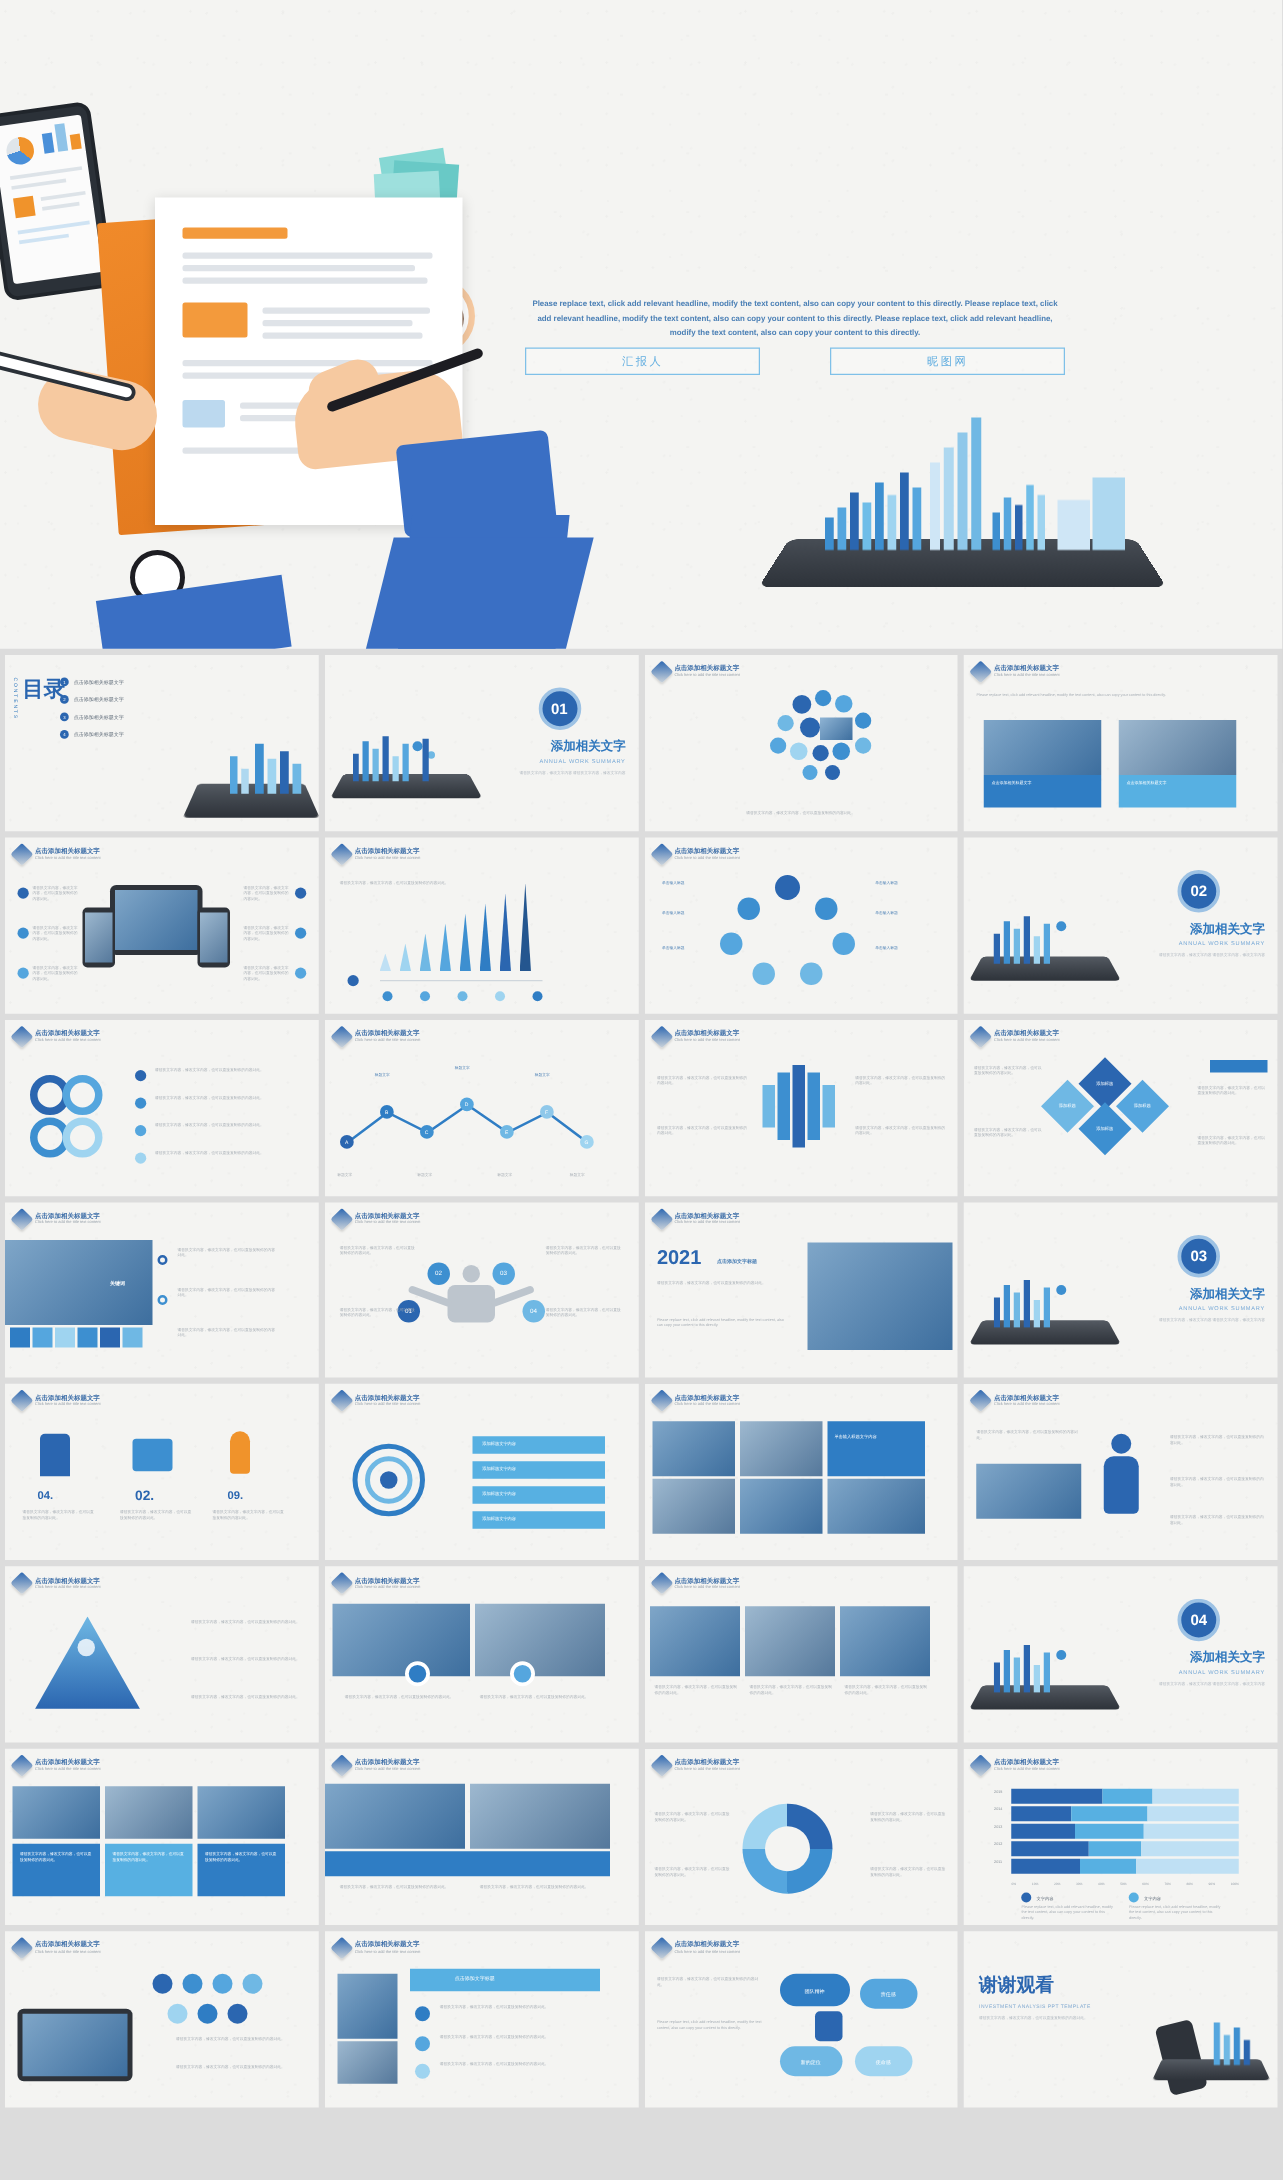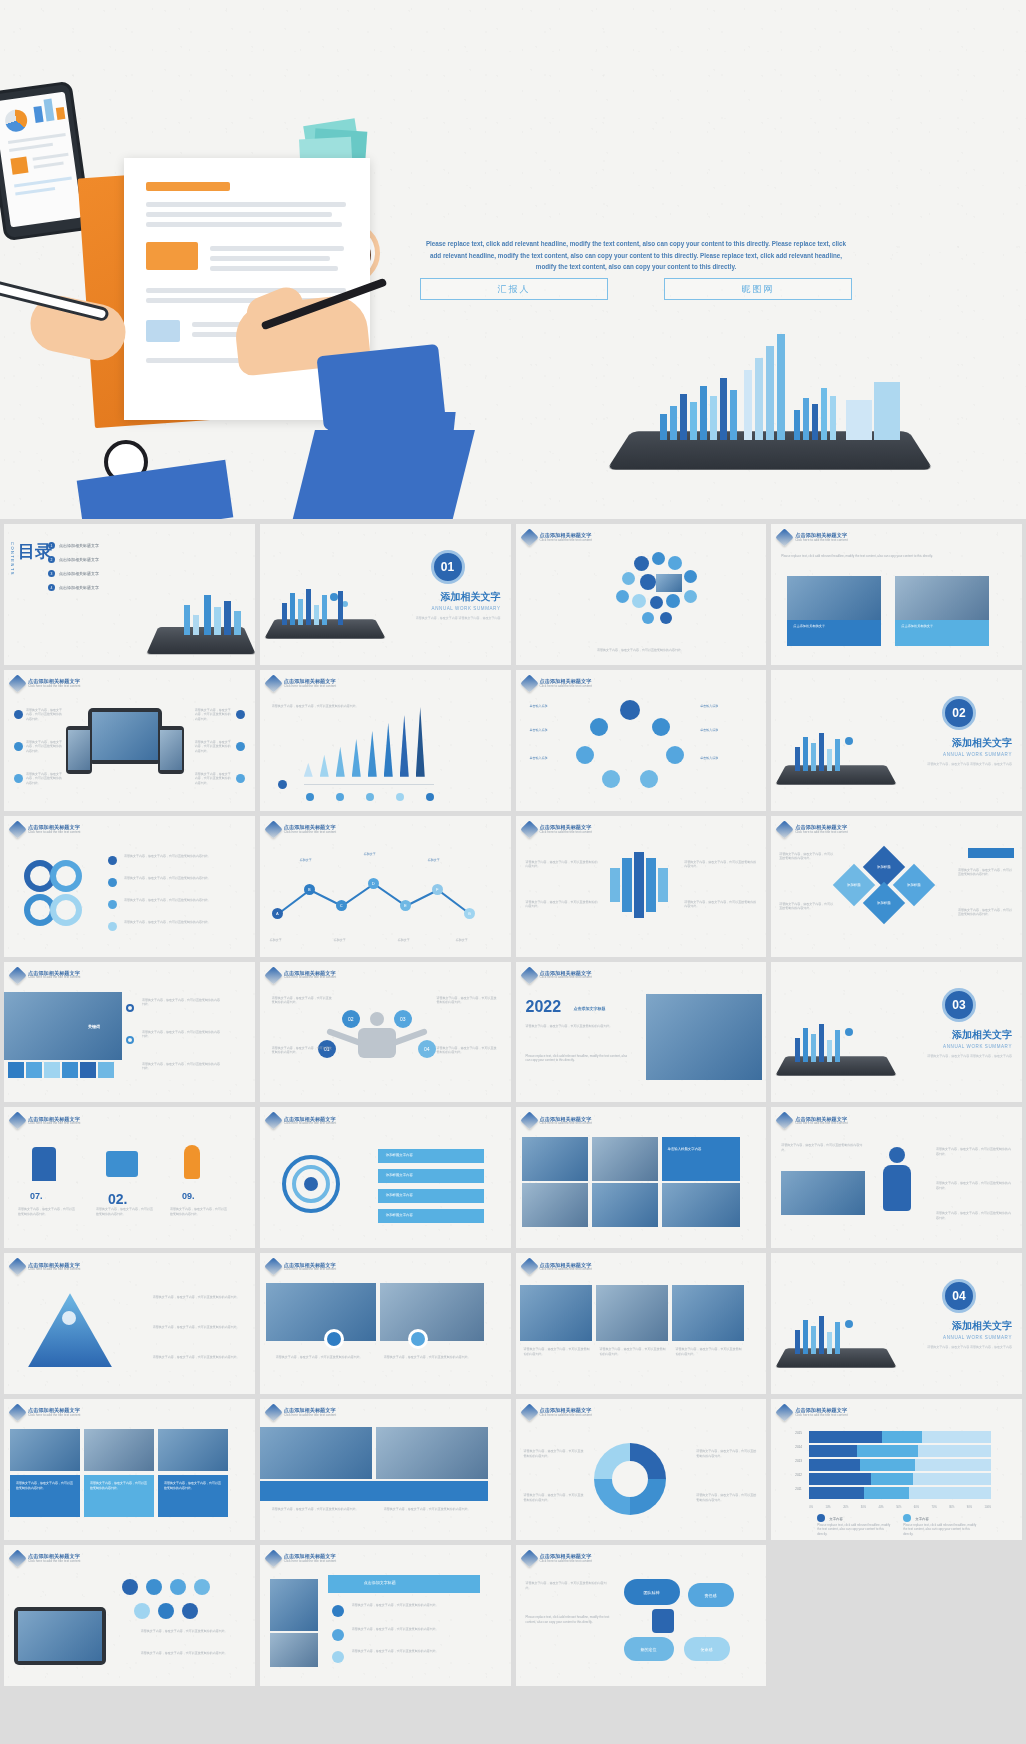--- a/index.html
+++ b/index.html
@@ -555,21 +555,21 @@
     </div>
 
     <div class="slide paper">
       <div class="sh">
         <span class="dia"></span>
         <span>
           <div class="sh-t">点击添加相关标题文字</div>
           <div class="sh-s">Click here to add the title text content</div>
         </span>
       </div>
-      <div style="position:absolute;left:10px;top:36px;font-size:16px;color:#2b66b0;font-weight:bold;">2022</div>
+      <div style="position:absolute;left:10px;top:36px;font-size:16px;color:#2b66b0;font-weight:bold;">2021</div>
       <div class="ttl-sm" style="position:absolute;left:58px;top:44px;">点击添加文字标题</div>
       <div class="body-txt" style="left:10px;top:62px;width:104px;">请替换文字内容，修改文字内容，也可以直接复制你的内容到此。</div>
       <div class="body-txt" style="left:10px;top:92px;width:104px;">Please replace text, click add relevant headline, modify the text content, also can copy your content to this directly.</div>
       <div class="photo" style="right:4px;top:32px;width:116px;height:86px;"></div>
     </div>
 
     <div class="slide paper">
       <div class="rectb" style="left:10px;bottom:22px;width:110px;height:30px;background:linear-gradient(180deg,#555b63,#2e333a);border-radius:4px;transform:perspective(120px) rotateX(50deg);"></div>
       <div class="rectb" style="left:24px;bottom:40px;width:5px;height:24px;background:#2b66b0;"></div>
       <div class="rectb" style="left:32px;bottom:40px;width:5px;height:34px;background:#3d8fd0;"></div>
@@ -591,22 +591,22 @@
       <div class="sh">
         <span class="dia"></span>
         <span>
           <div class="sh-t">点击添加相关标题文字</div>
           <div class="sh-s">Click here to add the title text content</div>
         </span>
       </div>
       <div class="rectb" style="left:28px;top:40px;width:24px;height:34px;background:#2b66b0;border-radius:4px 4px 0 0;"></div>
       <div class="rectb" style="left:102px;top:44px;width:32px;height:26px;background:#3d8fd0;border-radius:3px;"></div>
       <div class="rectb" style="left:180px;top:38px;width:16px;height:34px;background:#f0932b;border-radius:8px 8px 3px 3px;"></div>
-      <div style="position:absolute;left:26px;top:84px;font-size:9px;color:#2b66b0;font-weight:bold;">07.</div>
-      <div style="position:absolute;left:104px;top:84px;font-size:14px;color:#2b66b0;font-weight:bold;">02.</div>
+      <div style="position:absolute;left:26px;top:84px;font-size:9px;color:#2b66b0;font-weight:bold;">04.</div>
+      <div style="position:absolute;left:104px;top:84px;font-size:11px;color:#2b66b0;font-weight:bold;">02.</div>
       <div style="position:absolute;left:178px;top:84px;font-size:9px;color:#2b66b0;font-weight:bold;">09.</div>
       <div class="body-txt" style="left:14px;top:100px;width:58px;">请替换文字内容，修改文字内容，也可以直接复制你的内容到此。</div>
       <div class="body-txt" style="left:92px;top:100px;width:58px;">请替换文字内容，修改文字内容，也可以直接复制你的内容到此。</div>
       <div class="body-txt" style="left:166px;top:100px;width:58px;">请替换文字内容，修改文字内容，也可以直接复制你的内容到此。</div>
     </div>
 
     <div class="slide paper">
       <div class="sh">
         <span class="dia"></span>
         <span>
@@ -896,14 +896,27 @@
           <span>新的定位</span>
         </div>
       <div class="circ" style="left:168px;top:92px;width:46px;height:24px;background:#9fd4f0;border-radius:12px;color:#fff;font-size:4px;display:flex;align-items:center;justify-content:center;">
           <span>使命感</span>
         </div>
       <div class="rectb" style="left:136px;top:64px;width:22px;height:24px;background:#2b66b0;border-radius:4px;"></div>
       <div class="body-txt" style="left:10px;top:36px;width:86px;">请替换文字内容，修改文字内容，也可以直接复制你的内容到此。</div>
       <div class="body-txt" style="left:10px;top:70px;width:86px;">Please replace text, click add relevant headline, modify the text content, also can copy your content to this directly.</div>
     </div>
 
+    <div class="slide paper">
+      <div class="thankyou">
+        <div class="a">谢谢观看</div>
+        <div class="b">INVESTMENT ANALYSIS PPT TEMPLATE</div>
+        <div class="c">请替换文字内容，修改文字内容，也可以直接复制你的内容到此。</div>
+      </div>
+      <div class="rectb" style="right:62px;bottom:12px;width:30px;height:56px;background:#2e333a;border-radius:5px;transform:rotate(-14deg);"></div>
+      <div class="rectb" style="right:10px;bottom:18px;width:86px;height:26px;background:linear-gradient(180deg,#555b63,#2e333a);border-radius:4px;transform:perspective(110px) rotateX(50deg);"></div>
+      <div class="rectb" style="right:22px;bottom:34px;width:5px;height:20px;background:#2b66b0;"></div>
+      <div class="rectb" style="right:30px;bottom:34px;width:5px;height:30px;background:#3d8fd0;"></div>
+      <div class="rectb" style="right:38px;bottom:34px;width:5px;height:24px;background:#6fb8e4;"></div>
+      <div class="rectb" style="right:46px;bottom:34px;width:5px;height:34px;background:#55a6de;"></div>
+    </div>
   </div>
 </div>
 
 </body></html>

